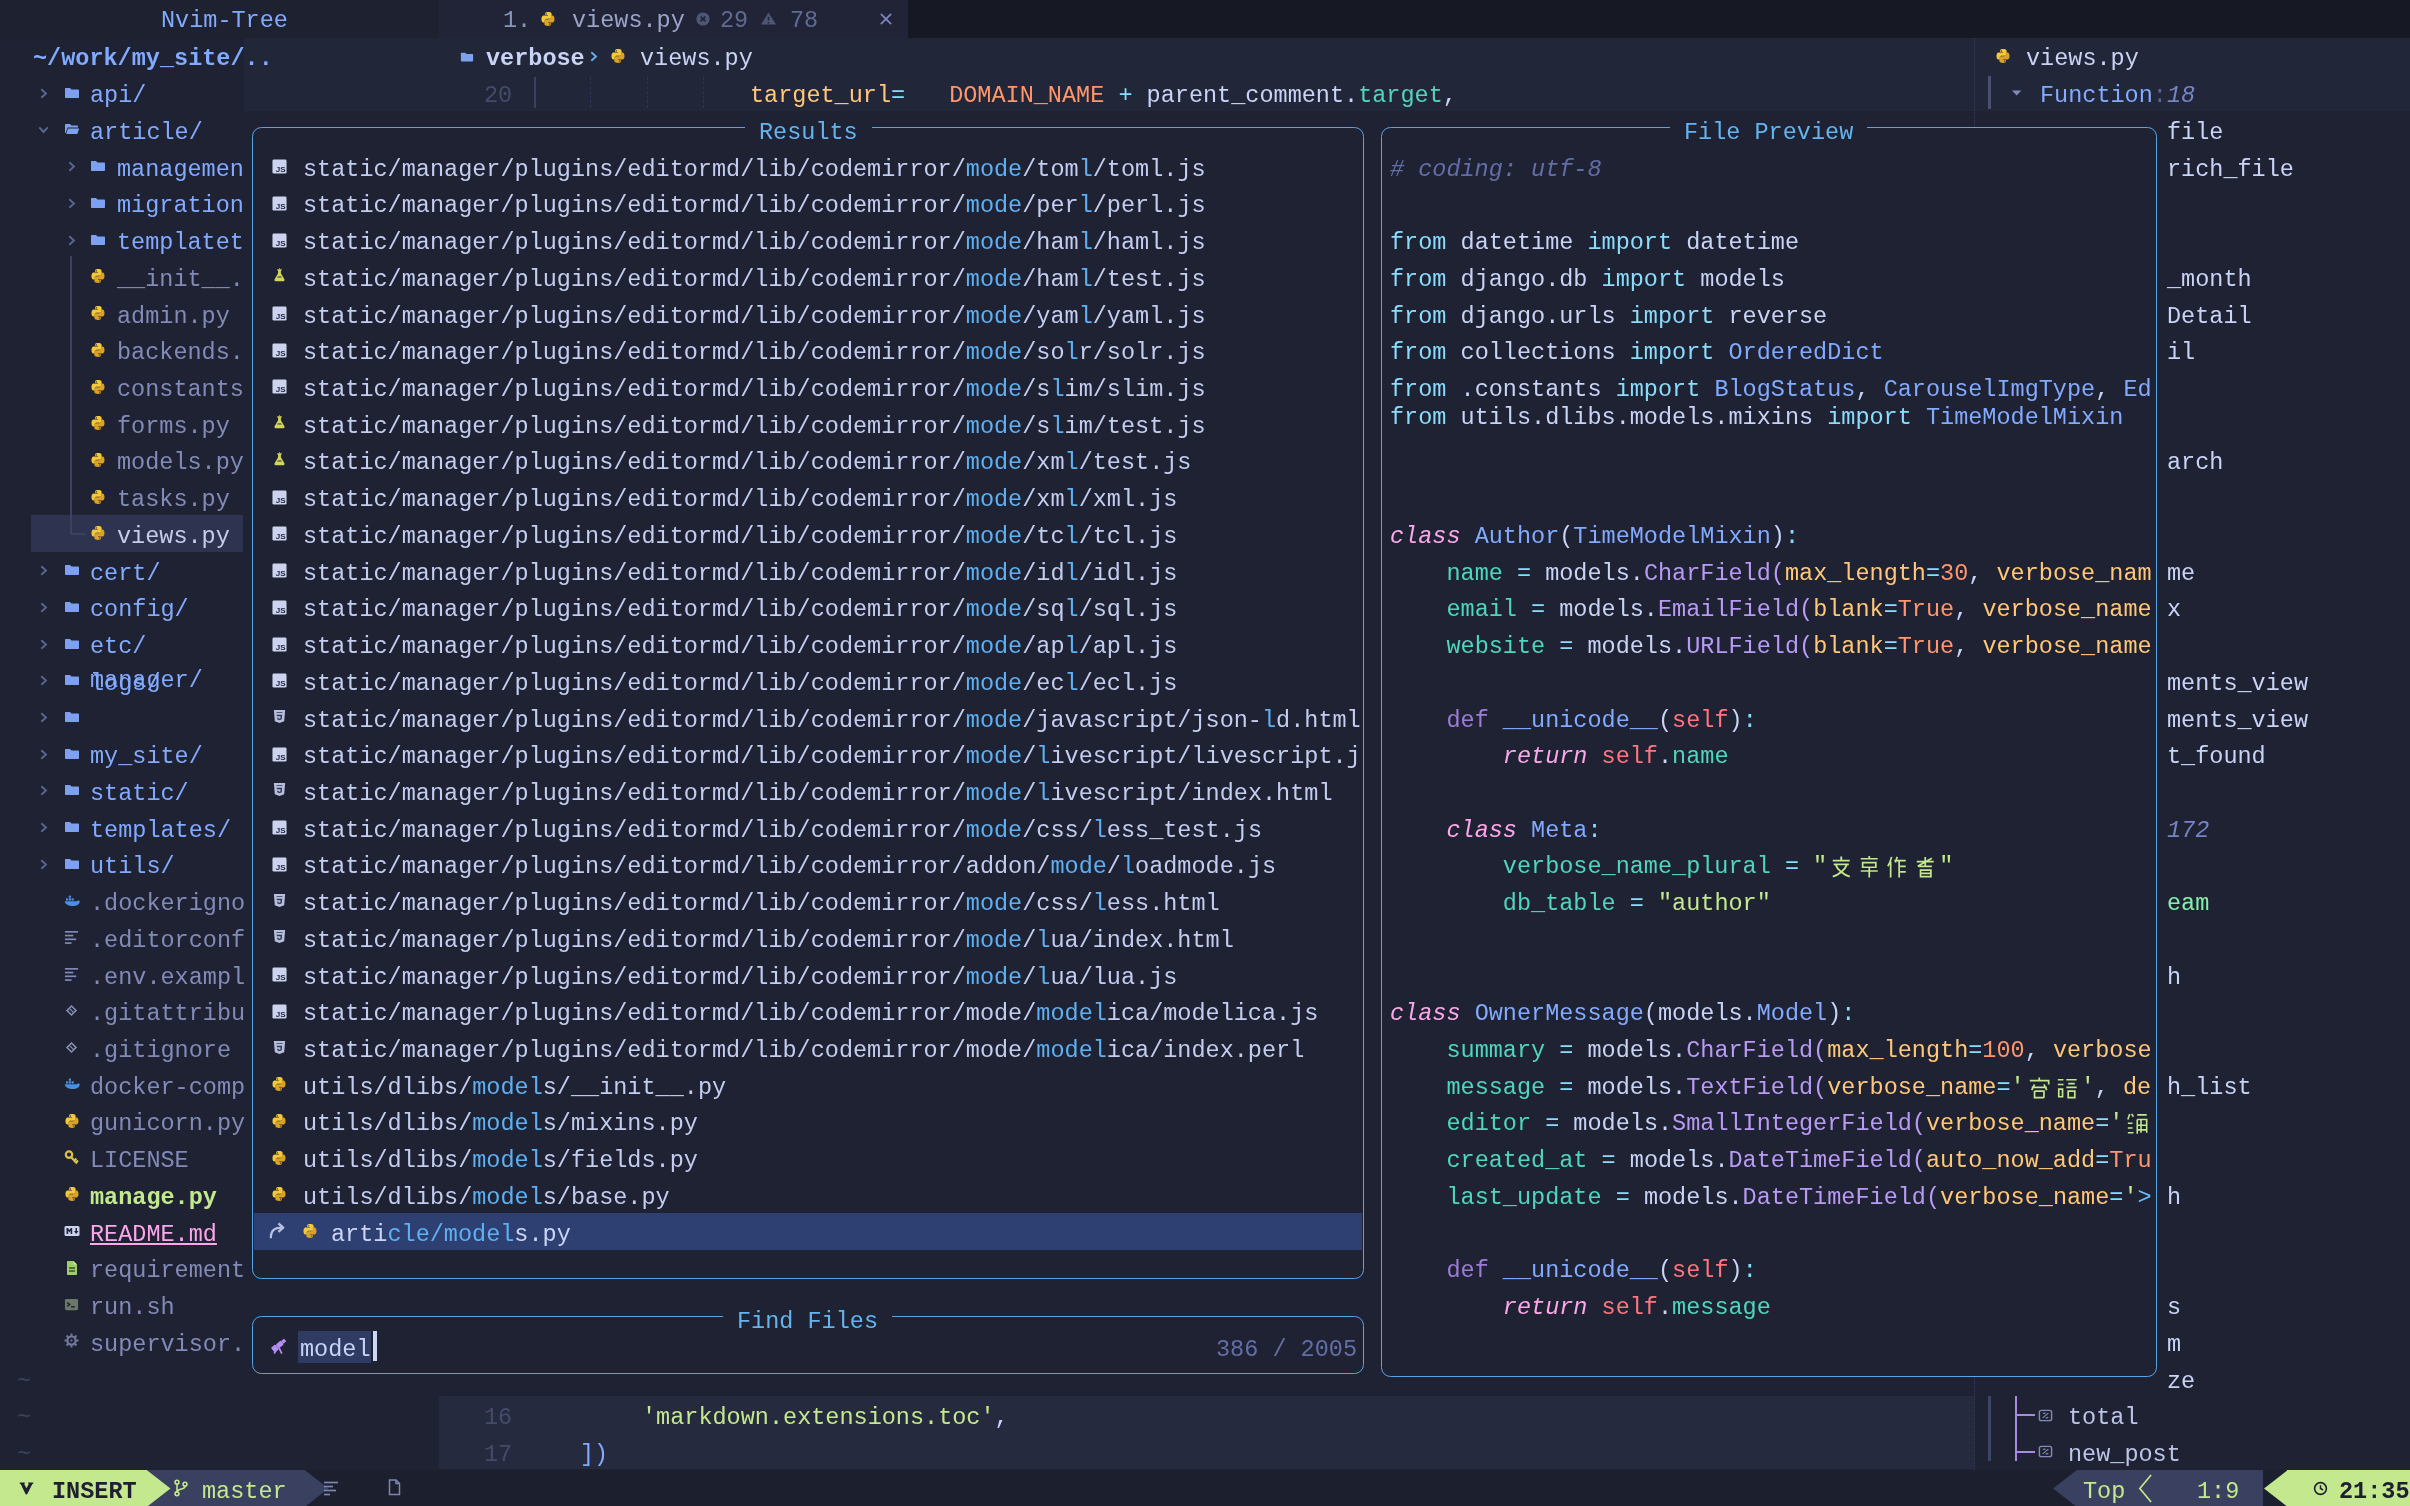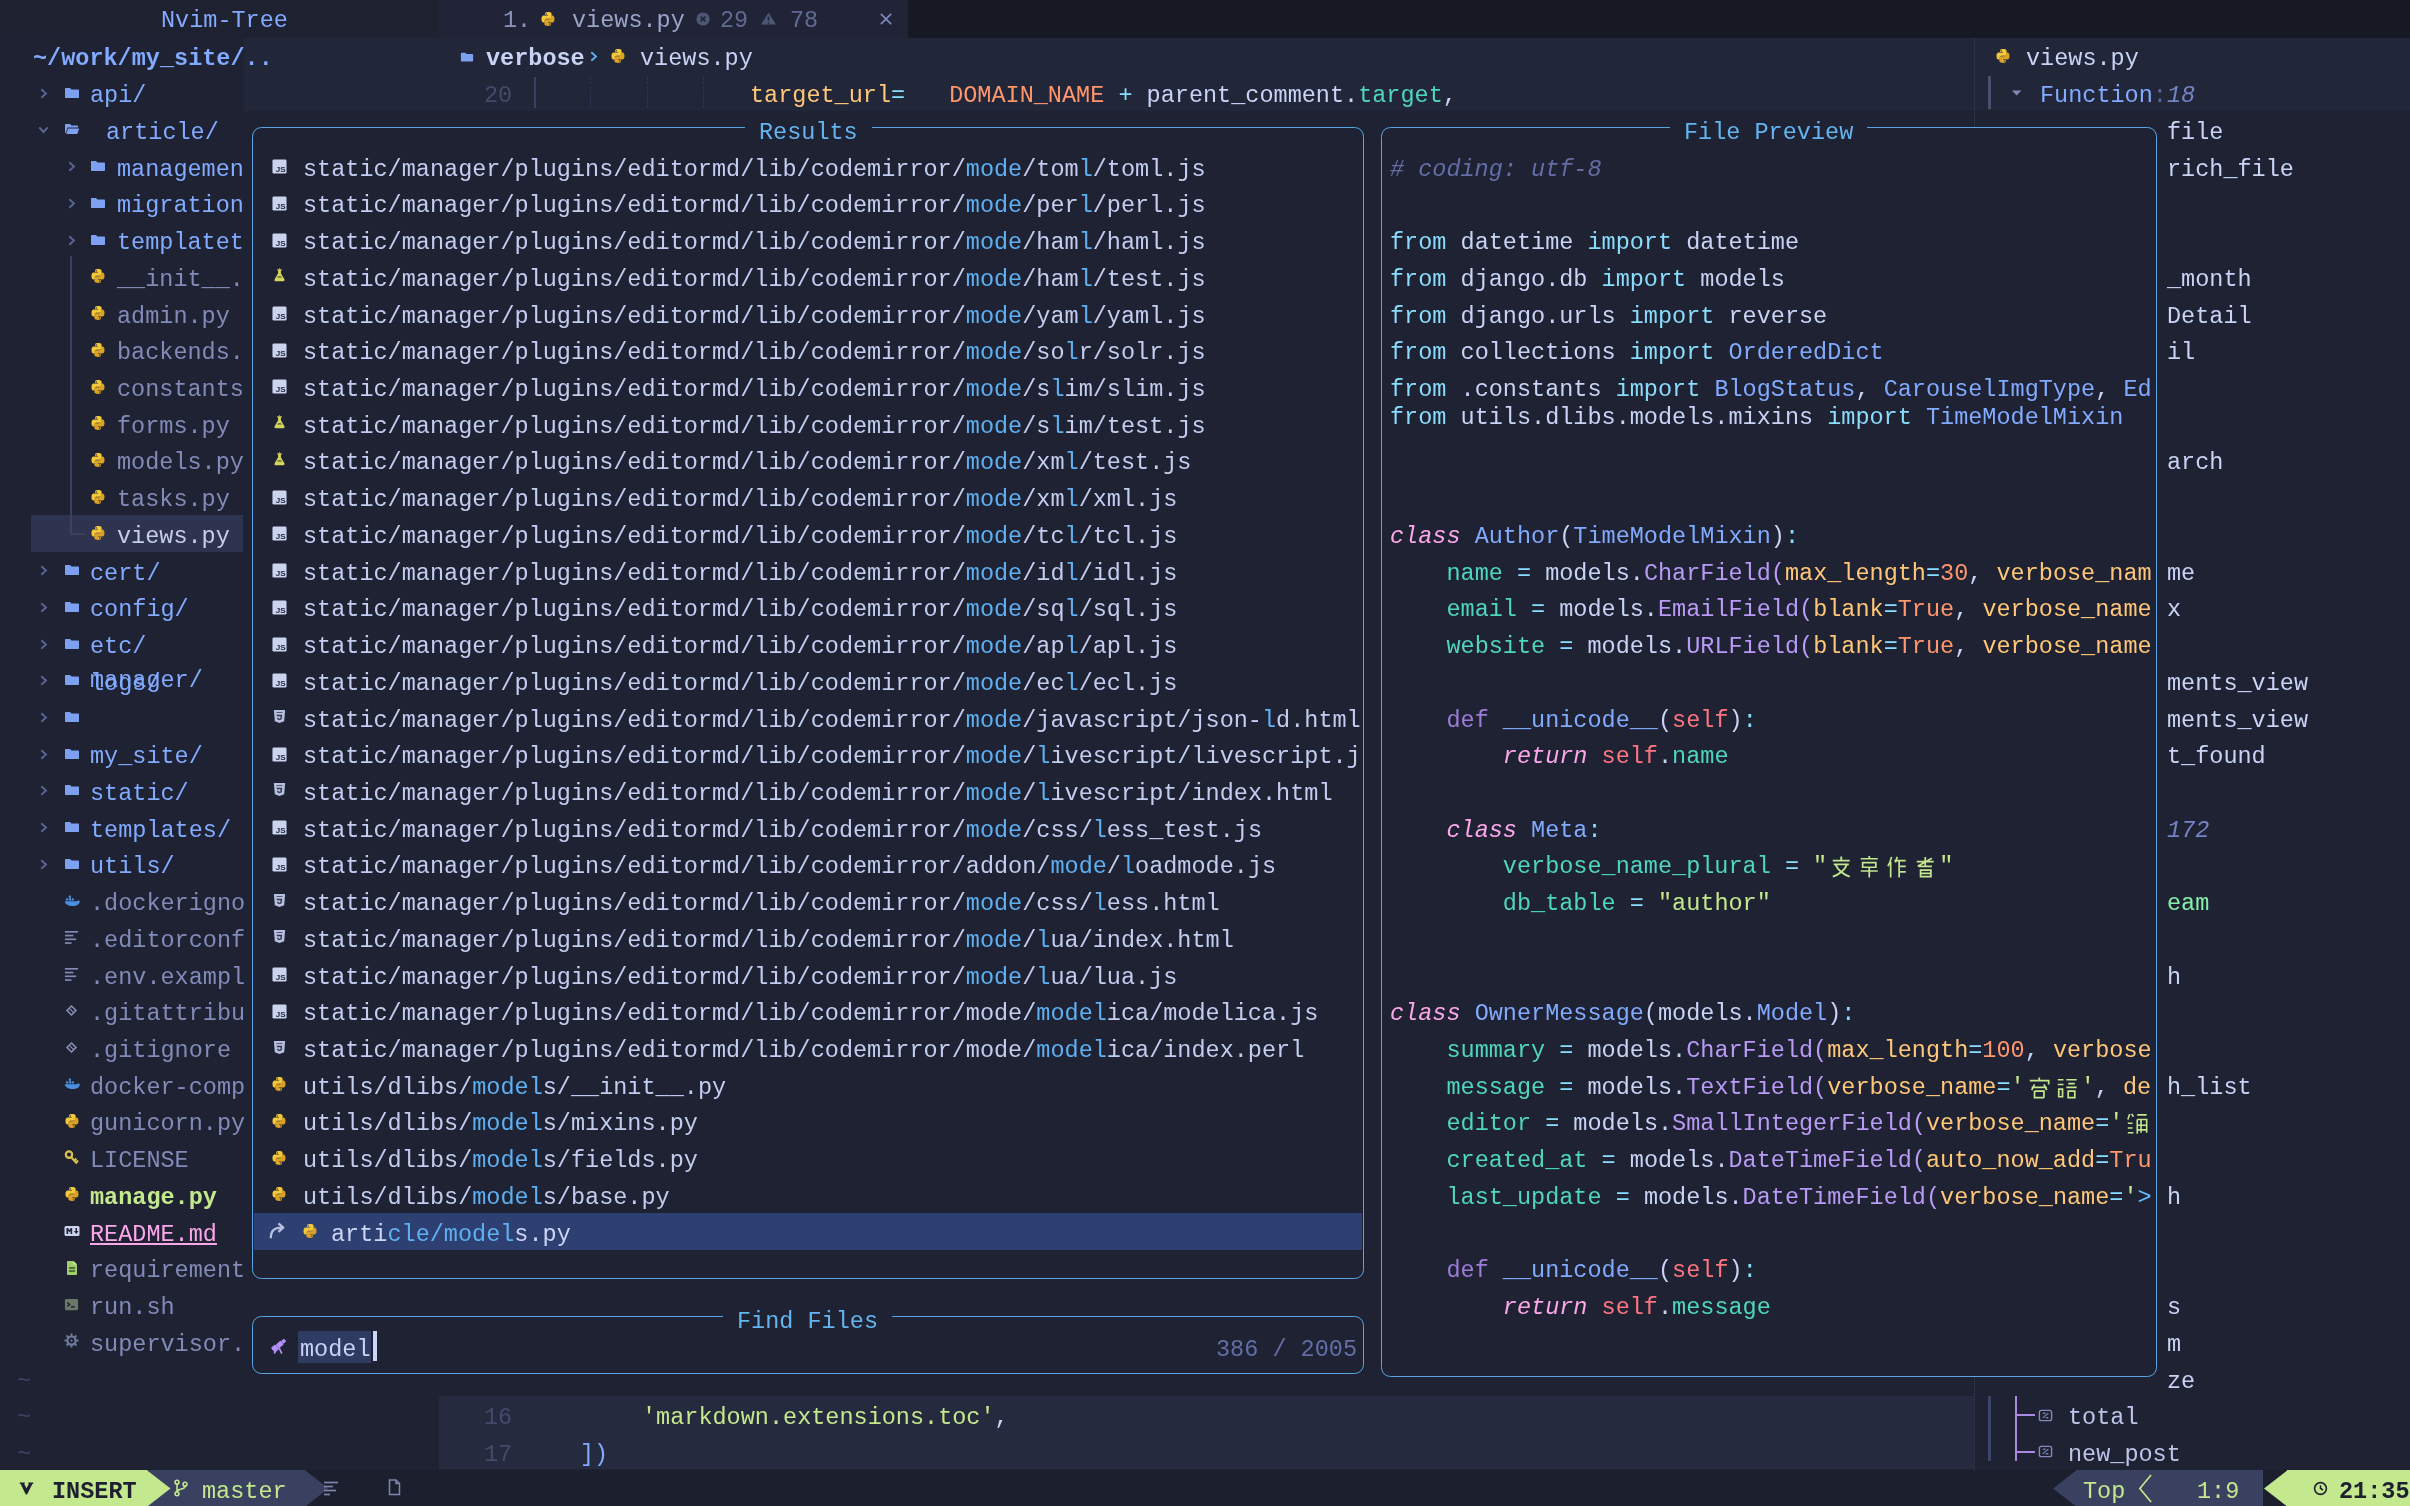--- a/index.html
+++ b/index.html
@@ -43,21 +43,21 @@
 <path fill="#7da0f0" d="M1.5,3 L6,3 L7.5,4.5 L14,4.5 C14.6,4.5 15,4.9 15,5.5 L15,12 C15,12.6 14.6,13 14,13 L2,13 C1.4,13 1,12.6 1,12 L1,3.8 C1,3.3 1.1,3 1.5,3 Z"></path>
   </svg>
 <div class="a" style="left:90px;top:77px;"><span style="color:#82aaff;">api/</span></div>
 <svg style="left:36px;top:124px" width="15" height="11.3" viewBox="0 0 16 12">
 <path d="M3.5,3.5 L8,8.5 L12.5,3.5" stroke="#5b6592" stroke-width="2" fill="none"></path>
   </svg>
 <svg style="left:64px;top:121px" width="16" height="16" viewBox="0 0 16 16">
 <path fill="#7da0f0" d="M1.5,3 L6,3 L7.5,4.5 L13,4.5 C13.8,4.5 14,5 14,5.5 L14,6.5 L3.5,6.5 L1.8,12 C1.2,12 1,11.6 1,11 L1,4 C1,3.3 1.2,3 1.5,3 Z"></path>
 <path fill="#7da0f0" d="M4,7.5 L15.2,7.5 L13.5,12.5 C13.4,12.9 13.2,13 12.8,13 L2.2,13 Z"></path>
   </svg>
-<div class="a" style="left:90px;top:114px;margin-left:16px;"><span style="color:#82aaff;">article/</span></div>
+<div class="a" style="left:90px;top:114px;"><span style="color:#82aaff;">article/</span></div>
 <svg style="left:66px;top:159px" width="11.3" height="15" viewBox="0 0 12 16">
 <path d="M3.5,3.5 L8.5,8 L3.5,12.5" stroke="#5b6592" stroke-width="2" fill="none"></path>
   </svg>
 <svg style="left:90px;top:158px" width="16" height="16" viewBox="0 0 16 16">
 <path fill="#7da0f0" d="M1.5,3 L6,3 L7.5,4.5 L14,4.5 C14.6,4.5 15,4.9 15,5.5 L15,12 C15,12.6 14.6,13 14,13 L2,13 C1.4,13 1,12.6 1,12 L1,3.8 C1,3.3 1.1,3 1.5,3 Z"></path>
   </svg>
 <div class="a" style="left:117px;top:151px;"><span style="color:#82aaff;">managemen</span></div>
 <svg style="left:66px;top:196px" width="11.3" height="15" viewBox="0 0 12 16">
 <path d="M3.5,3.5 L8.5,8 L3.5,12.5" stroke="#5b6592" stroke-width="2" fill="none"></path>
   </svg>

